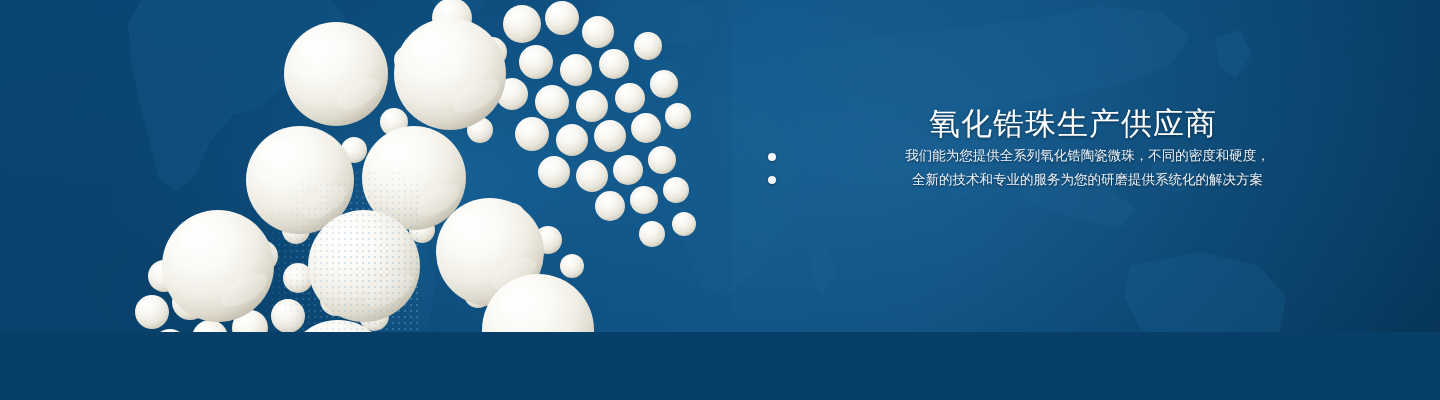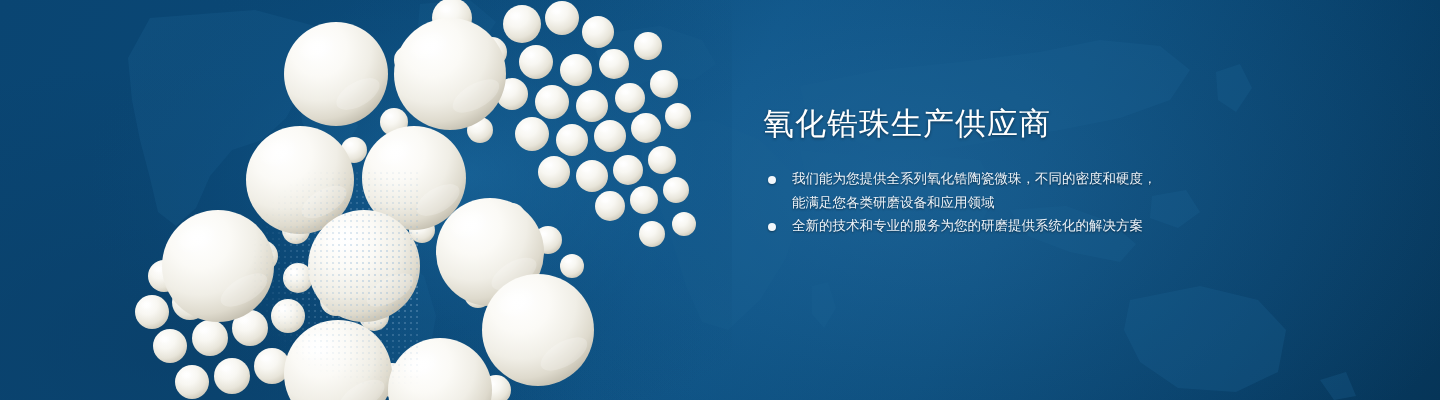--- a/index.html
+++ b/index.html
@@ -6,27 +6,28 @@
   * { margin:0; padding:0; box-sizing:border-box; }
   html,body {
     width:1440px; height:400px;
     overflow:hidden;
     background:#073f69;
     font-family:"Liberation Sans","DejaVu Sans",sans-serif;
   }
 
   #banner{
     position:relative;
-    width:1440px; height:400px;
+    width:1440px; height:332px;
     overflow:hidden;
     background:
       
       radial-gradient(ellipse 900px 520px at 62% 46%, rgba(60,140,200,0.30) 0%, rgba(60,140,200,0.12) 38%, rgba(0,0,0,0) 70%),
       radial-gradient(ellipse 760px 400px at 12% 86%, rgba(10,60,100,0.55) 0%, rgba(0,0,0,0) 70%),
       linear-gradient(118deg, #0a4572 0%, #0a4876 26%, #0c5183 48%, #0a4a78 68%, #073e67 86%, #063558 100%);
+    text-align: center;
   }
 
   
   .worldmap{
     position:absolute; inset:0;
     opacity:0.30;
     pointer-events:none;
   }
   .worldmap svg{ width:100%; height:100%; display:block; }
   .wm-land{ fill:#1b6293; }
@@ -60,21 +61,21 @@
   }
   .headline{
     color:#ffffff;
     font-size:31px;
     line-height:40px;
     letter-spacing:1px;
     font-weight:400;
     text-shadow:0 1px 3px rgba(0,0,0,0.45);
     white-space:nowrap;
   }
-  .bullets{ margin-top:23px; }
+  .bullets{ }
   .bullet{
     position:relative;
     padding-left:29px;
     color:#eef4fa;
     font-size:13.5px;
     line-height:23.5px;
     text-shadow:0 1px 2px rgba(0,0,0,0.5);
   }
   .bullet-dot{
     position:absolute;
@@ -358,21 +359,20 @@
 
   <div class="copy">
 
     <div class="headline">氧化锆珠生产供应商</div>
 
     <div class="bullets">
 
       <div class="bullet">
         <span class="bullet-dot"></span>
         <span class="bullet-line">我们能为您提供全系列氧化锆陶瓷微珠，不同的密度和硬度，</span>
-        <span class="bullet-line">能满足您各类研磨设备和应用领域</span>
       </div>
 
       <div class="bullet">
         <span class="bullet-dot"></span>
         <span class="bullet-line">全新的技术和专业的服务为您的研磨提供系统化的解决方案</span>
       </div>
 
 
     </div>
   </div>

